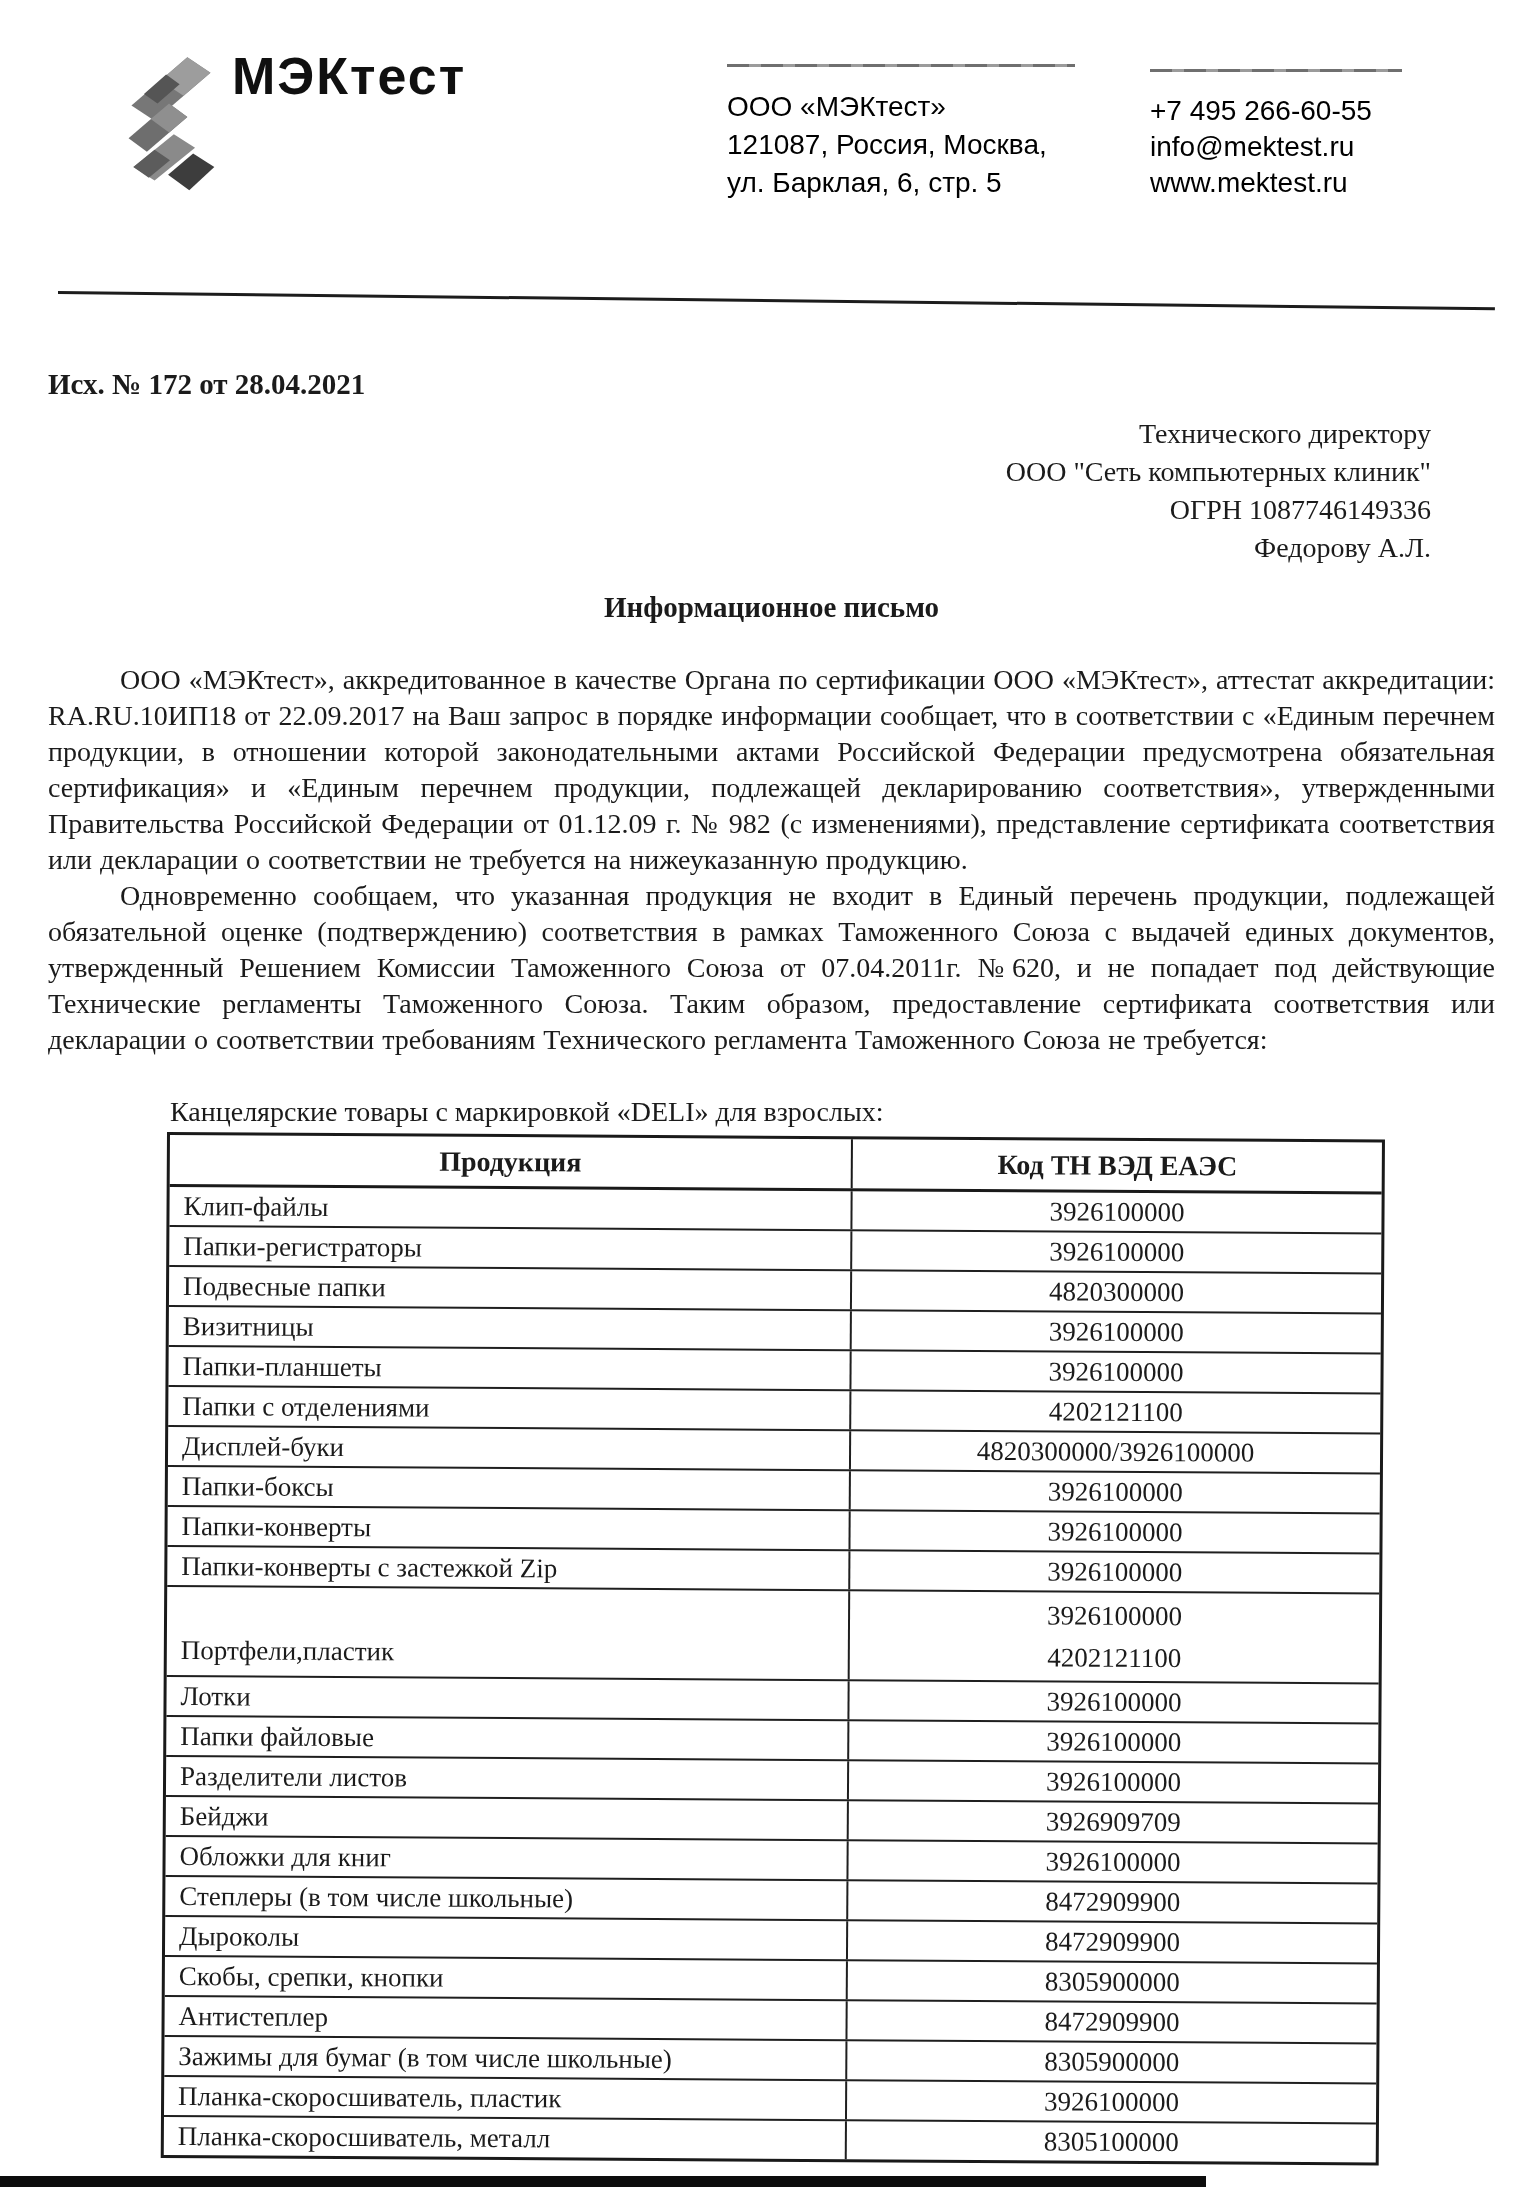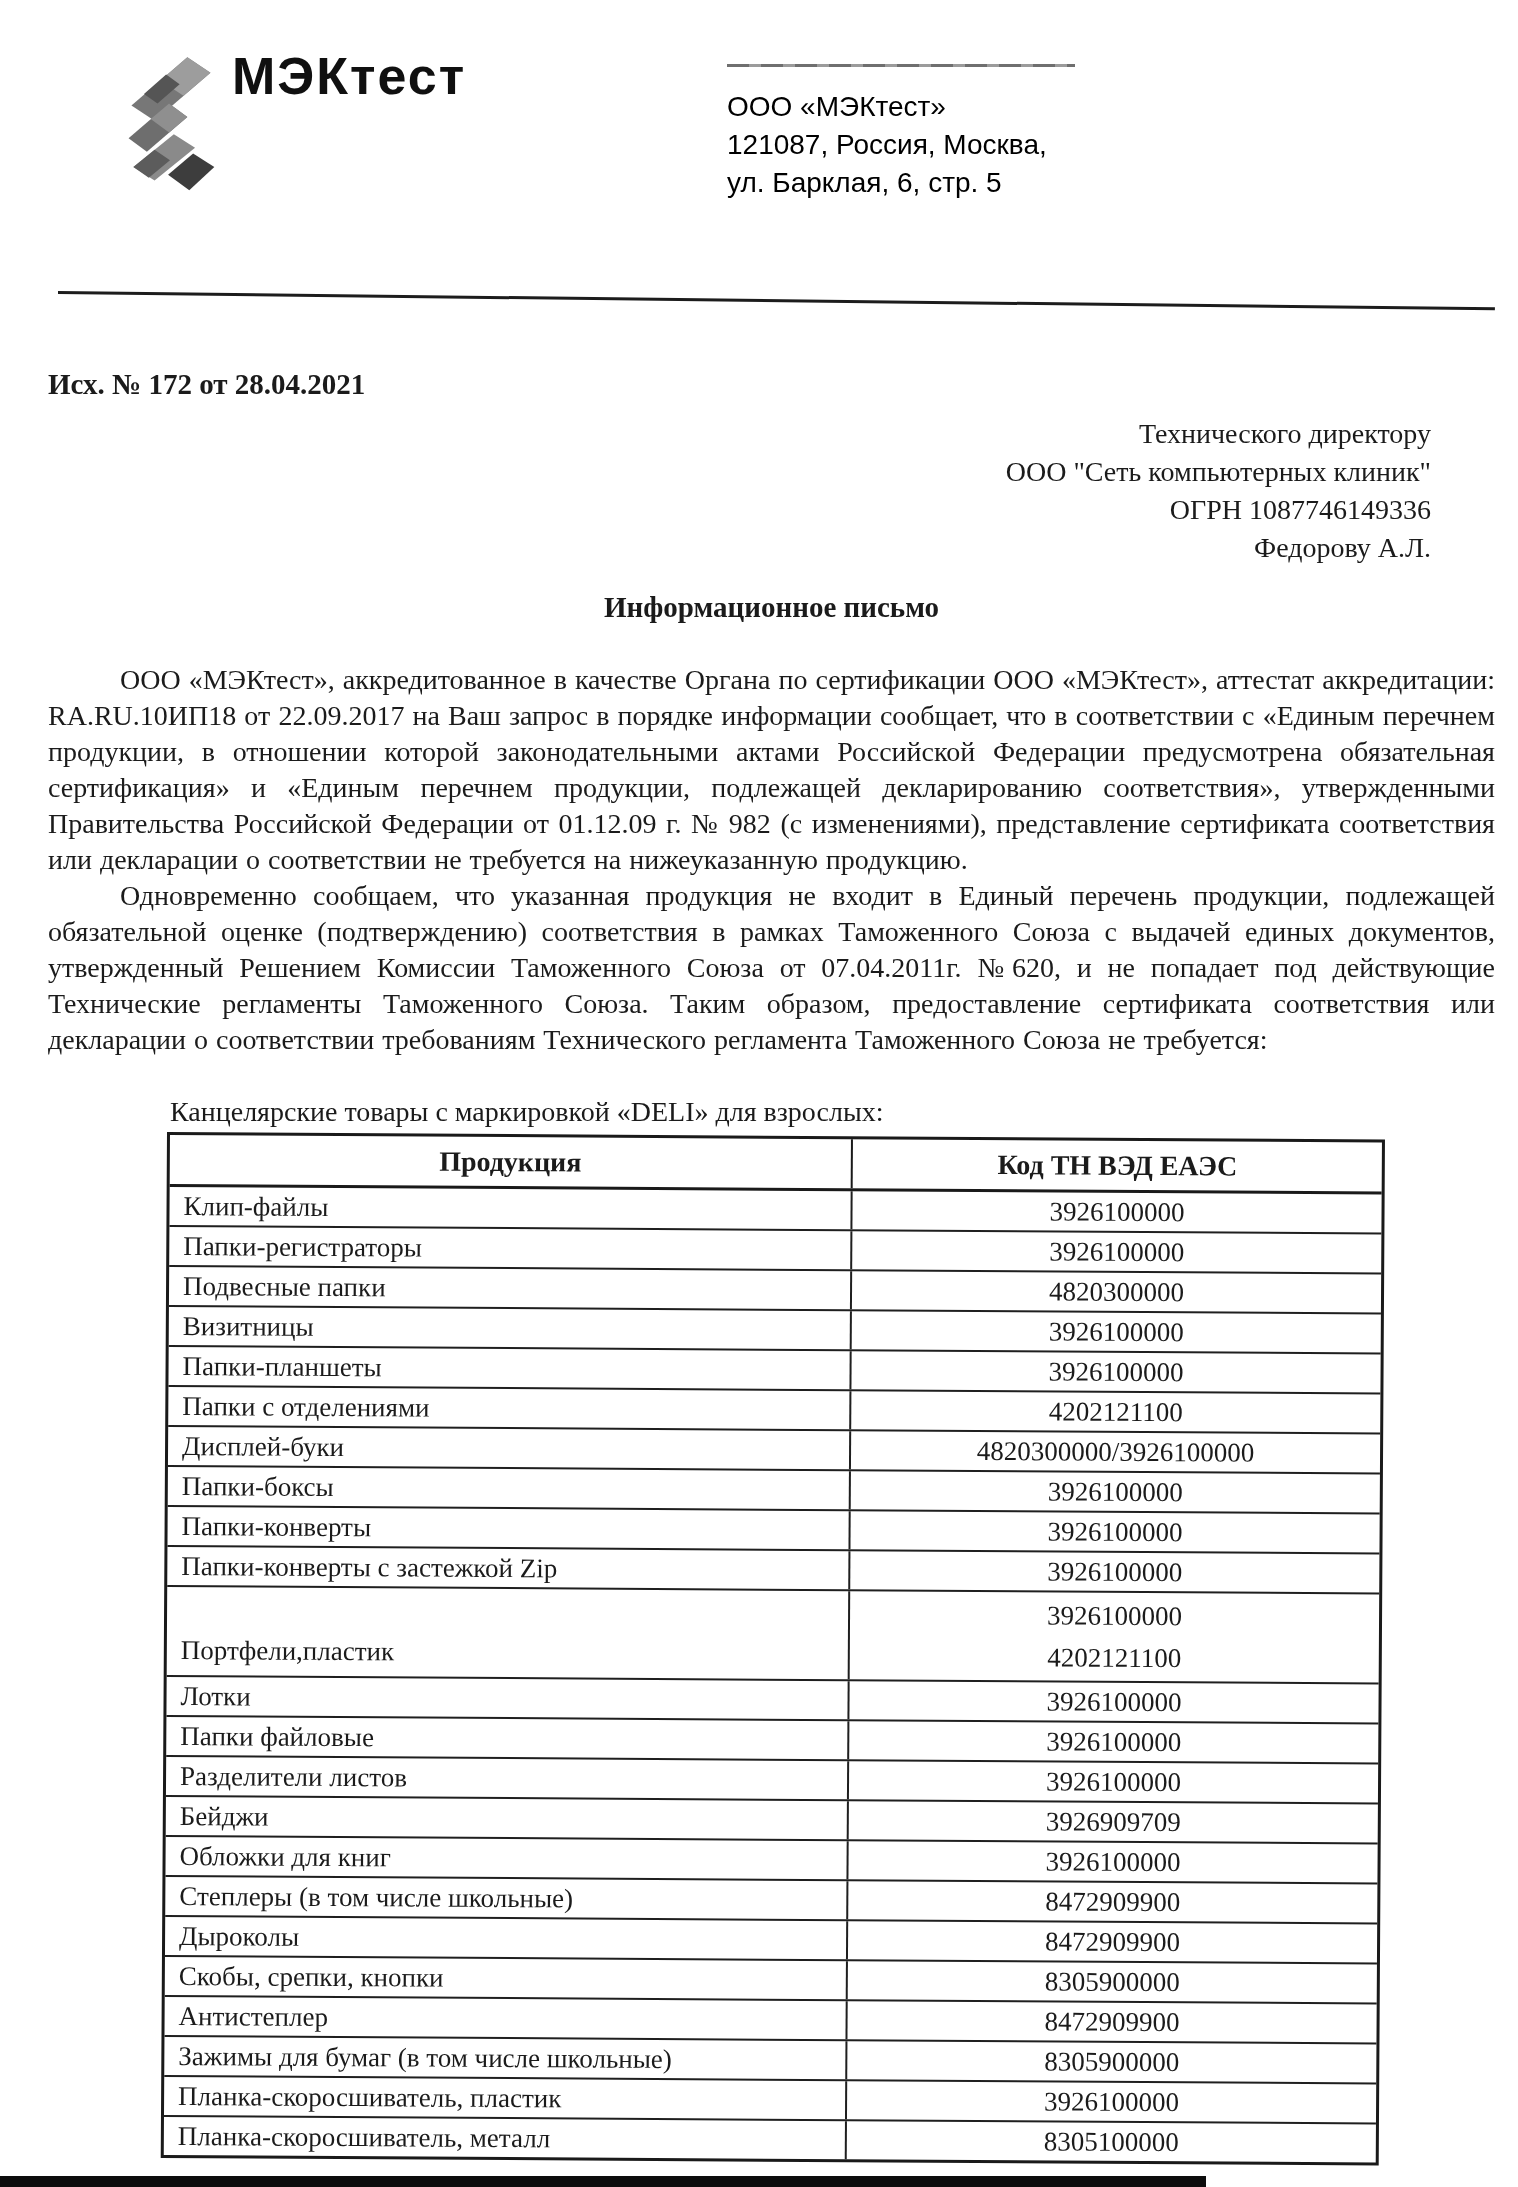--- a/index.html
+++ b/index.html
@@ -94,20 +94,28 @@
 
   <div class="hdr-col hdr-company">
     <div class="hdr-rule"></div>
     <div class="hdr-lines">
       <div class="hdr-line">ООО «МЭКтест»</div>
       <div class="hdr-line">121087, Россия, Москва,</div>
       <div class="hdr-line">ул. Барклая, 6, стр. 5</div>
     </div>
   </div>
 
+  <div class="hdr-col hdr-contacts">
+    <div class="hdr-rule"></div>
+    <div class="hdr-lines">
+      <div class="hdr-line">+7 495 266-60-55</div>
+      <div class="hdr-line">info@mektest.ru</div>
+      <div class="hdr-line">www.mektest.ru</div>
+    </div>
+  </div>
 
   <div class="top-divider"></div>
 
   <div class="letter">
     <div class="ref-number">Исх. № 172 от 28.04.2021</div>
 
     <div class="recipient" id="recipient">
         <div class="recipient-line">Технического директору</div>
         <div class="recipient-line">ООО "Сеть компьютерных клиник"</div>
         <div class="recipient-line">ОГРН 1087746149336</div>

